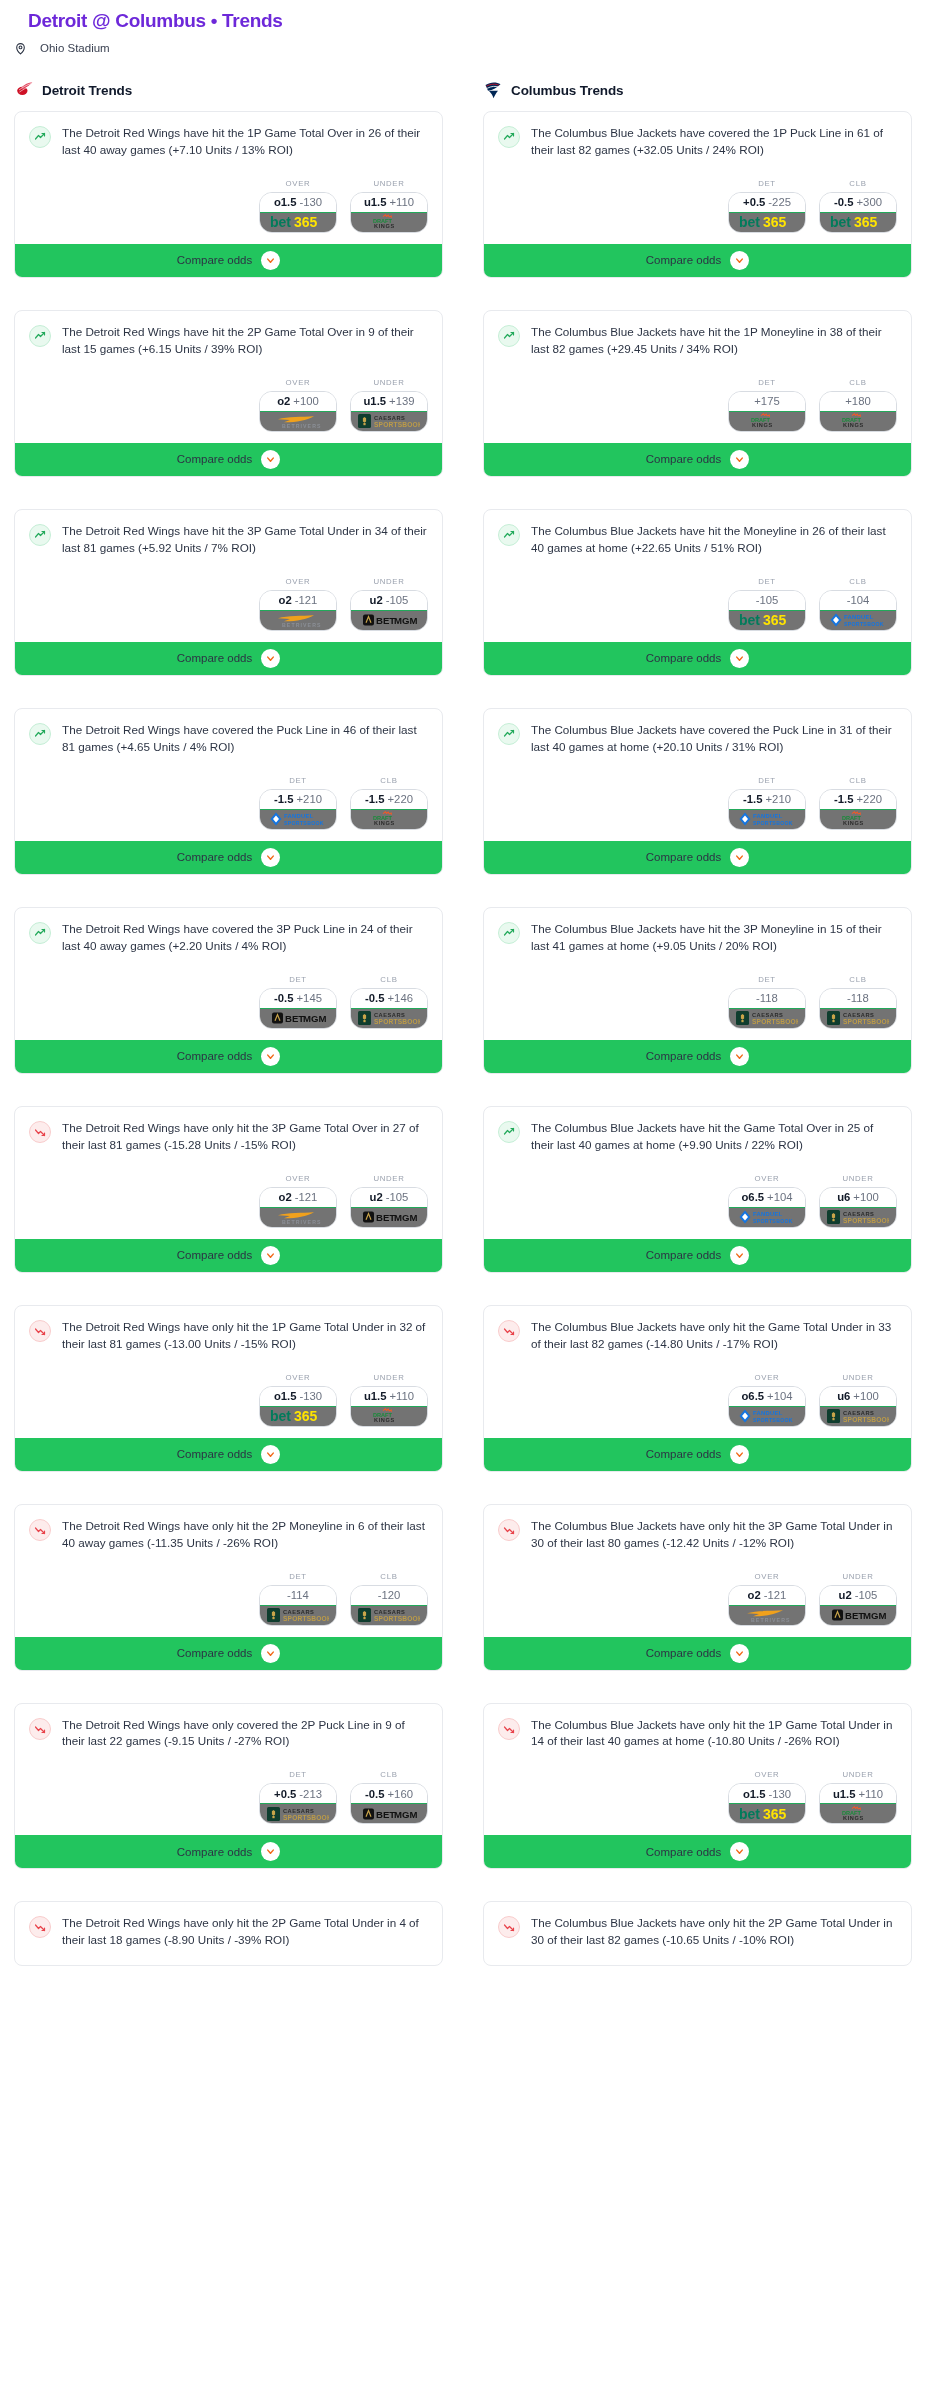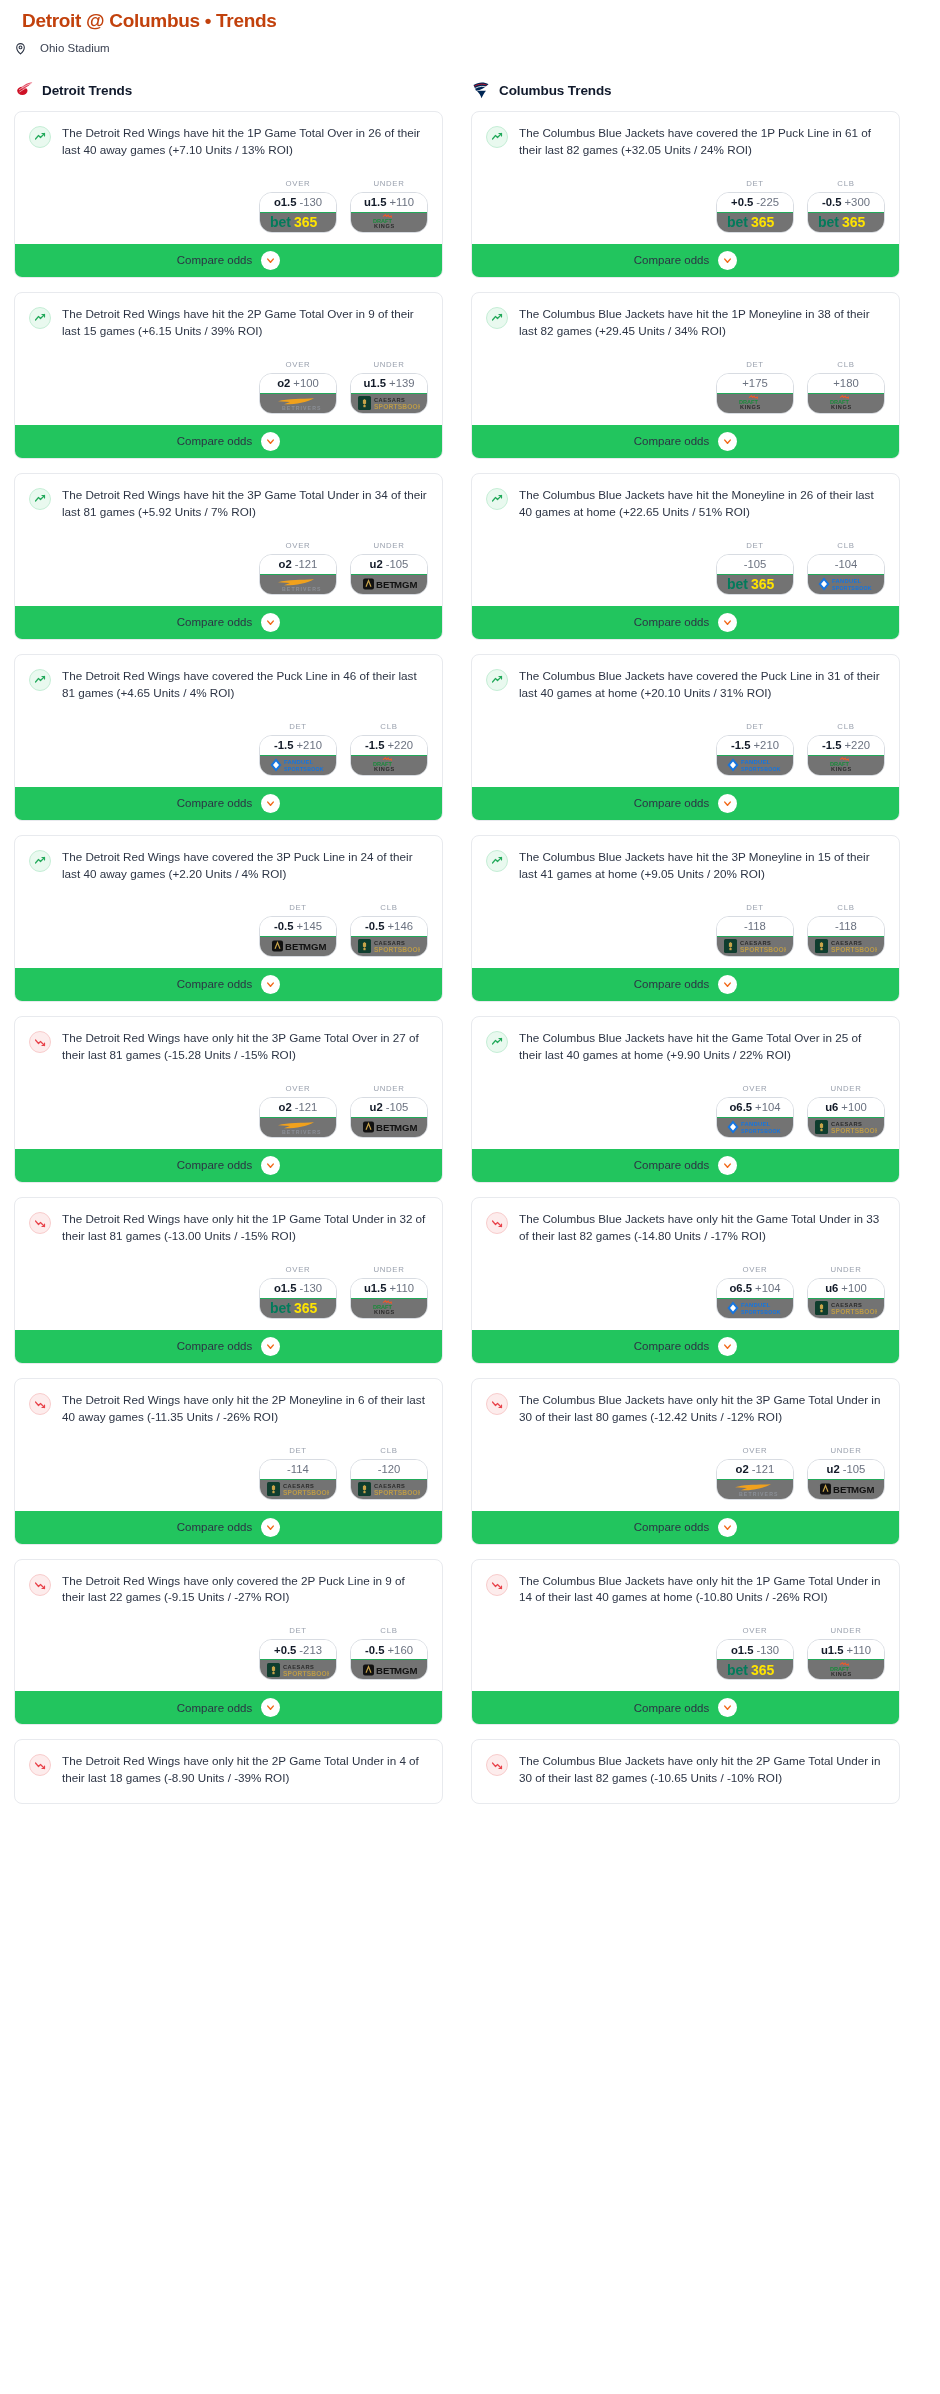--- a/index.html
+++ b/index.html
@@ -10,39 +10,39 @@
     font-family: "Liberation Sans", sans-serif;
     color: #1e2433;
     -webkit-font-smoothing: antialiased;
   }
   .page { width:940px; padding: 10px 14px 20px 14px; }
 
   .page-title {
     font-size: 19px;
     font-weight: bold;
     letter-spacing: -0.3px;
-    color: #c2410c;
-    margin: 0 0 9px 8px;
+    color: #6d28d9;
+    margin: 0 0 9px 14px;
   }
   .venue-row { display:flex; align-items:center; gap:13px; margin-bottom: 26px; }
   .venue-text { font-size: 11.5px; color:#3b4252; }
   .pin-icon { width:13px; height:13px; display:block; }
 
-  .columns { display:flex; gap:28px; align-items:flex-start; }
+  .columns { display:flex; gap:40px; align-items:flex-start; }
   .col { width: 429px; }
 
   .col-head { display:flex; align-items:center; gap:8px; margin-bottom: 11px; }
   .col-head-title { font-size: 13.5px; font-weight:bold; color:#10192b; letter-spacing:-0.1px; }
   .team-logo { width:20px; height:20px; display:block; }
 
   .card {
     border: 1px solid #e8eaee;
     border-radius: 8px;
     background:#fff;
-    margin-bottom: 14px;
+    margin-bottom: 32px;
     overflow:hidden;
   }
   .card-body { padding: 13px 14px 8px 14px; }
   .trend-row { display:flex; gap:11px; align-items:flex-start; }
   .trend-badge {
     width:22px; height:22px; border-radius:50%;
     flex: 0 0 22px;
     display:flex; align-items:center; justify-content:center;
     margin-top:1px;
   }

